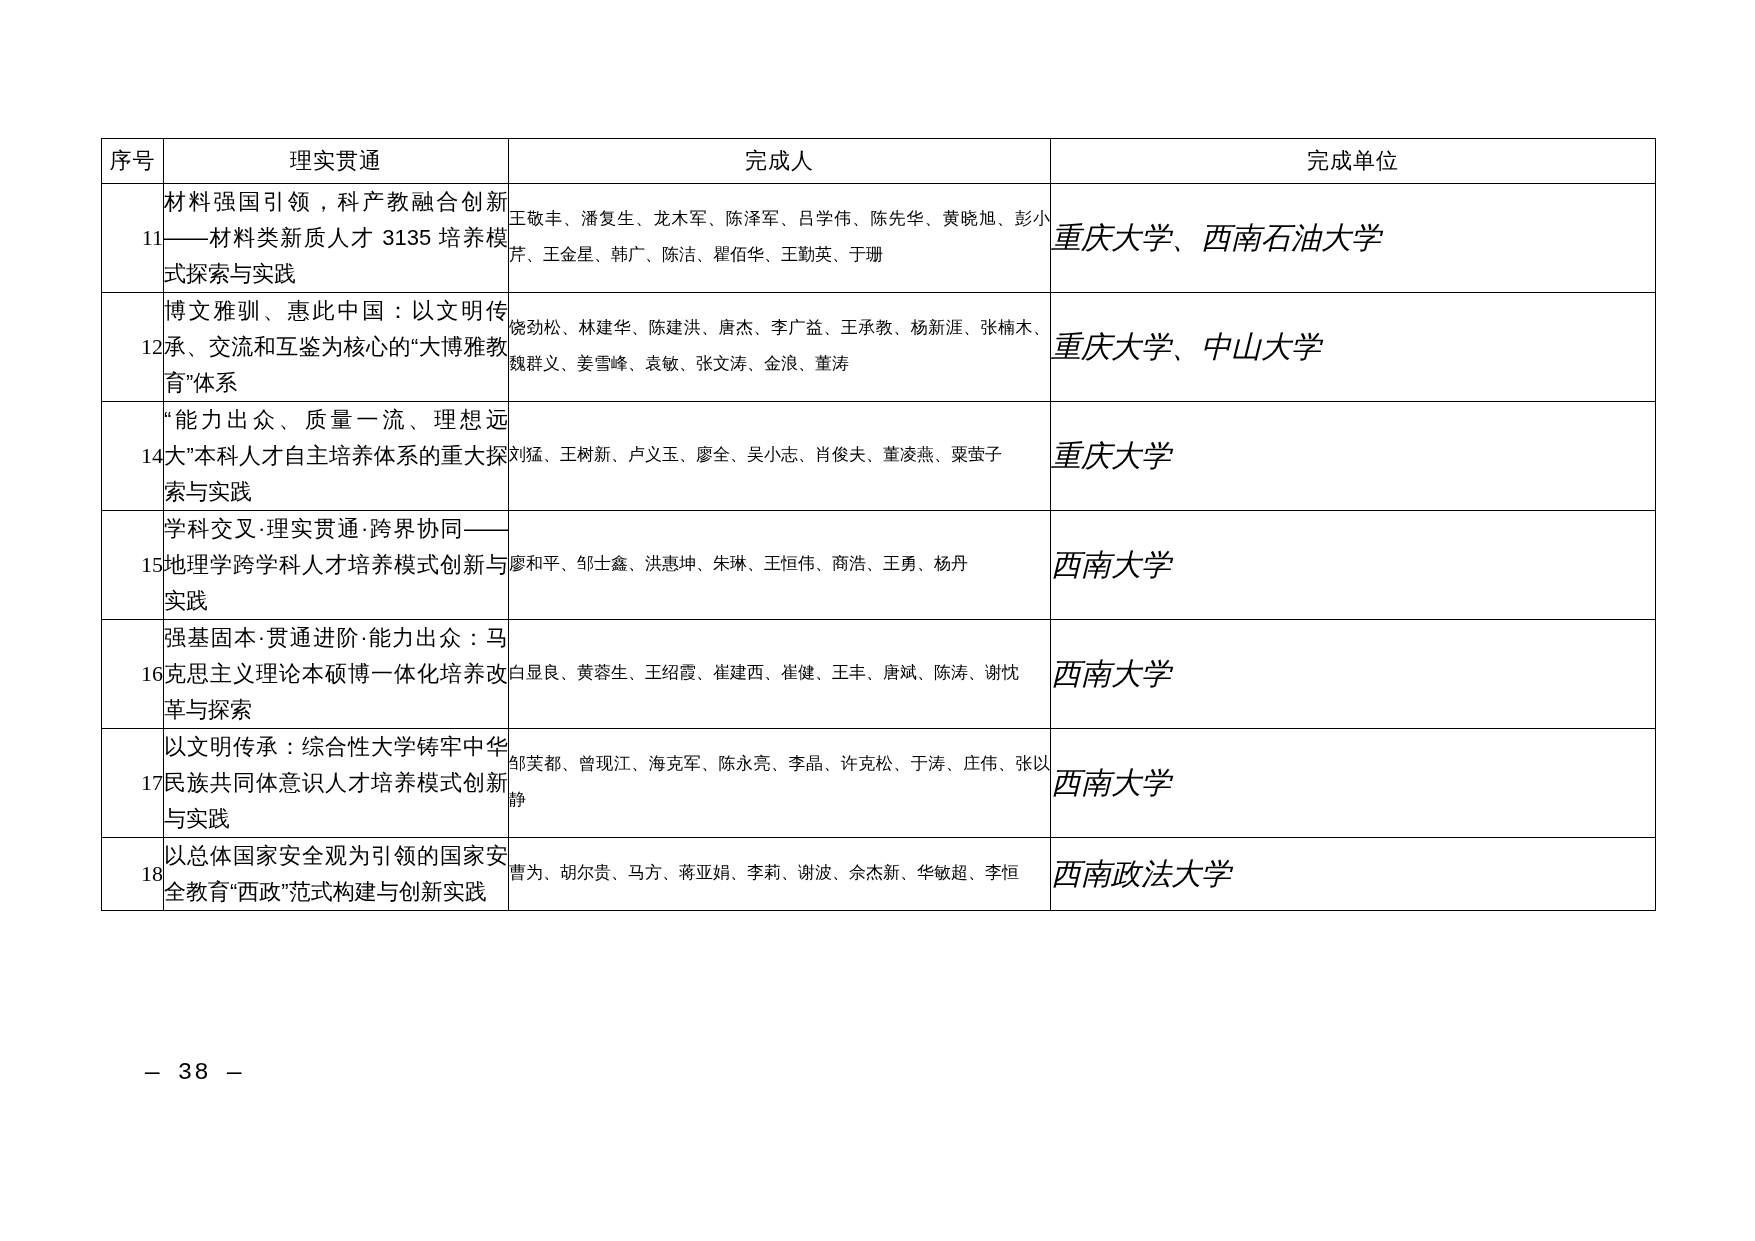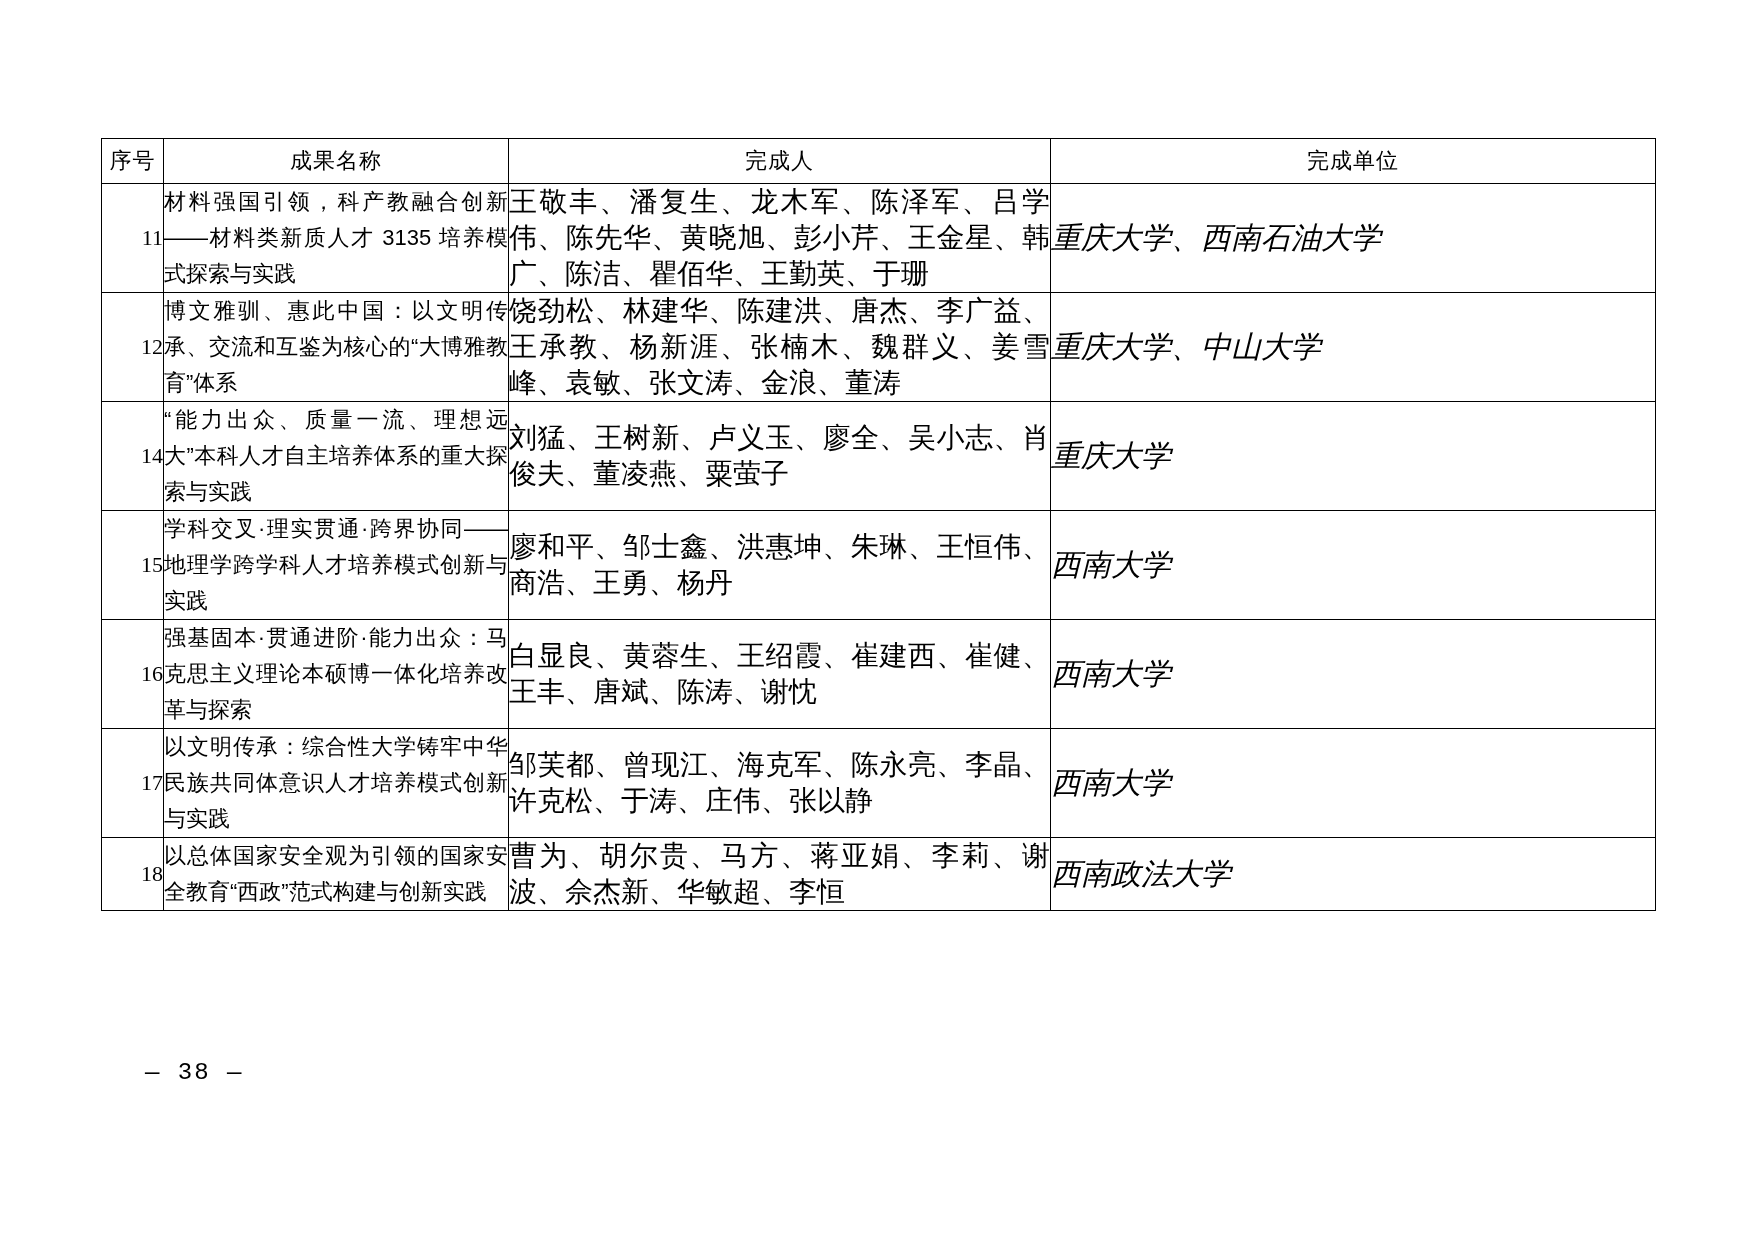--- a/index.html
+++ b/index.html
@@ -59,26 +59,27 @@
   }
   .cell-name {
     font-size: 22px;
     line-height: 36px;
     padding: 4px 2px 4px 6px;
     text-align: justify;
     text-justify: inter-ideograph;
     word-break: break-all;
   }
   .cell-people {
-    font-size: 28px;
+    font-size: 17px;
     line-height: 36px;
     padding: 4px 2px 4px 4px;
     text-align: justify;
     text-justify: inter-ideograph;
     word-break: break-all;
+    font-family: Liberation Mono, monospace;
   }
   .cell-unit {
     font-size: 30px;
     line-height: 36px;
     padding: 4px 6px 4px 8px;
     word-break: break-all;
     font-style: italic;
   }
   .footer {
     position: absolute;
@@ -100,21 +101,21 @@
     <table class="result-table">
       <colgroup>
         <col class="c-no">
         <col class="c-name">
         <col class="c-ppl">
         <col class="c-unit">
       </colgroup>
       <thead>
         <tr>
           <td>序号</td>
-          <td>成果名称</td>
+          <td>理实贯通</td>
           <td>完成人</td>
           <td>完成单位</td>
         </tr>
       </thead>
       <tbody>
         <tr>
           <td class="cell-no">11</td>
           <td class="cell-name">材料强国引领，科产教融合创新——材料类新质人才 3135 培养模式探索与实践</td>
           <td class="cell-people">王敬丰、潘复生、龙木军、陈泽军、吕学伟、陈先华、黄晓旭、彭小芹、王金星、韩广、陈洁、瞿佰华、王勤英、于珊</td>
           <td class="cell-unit">重庆大学、西南石油大学</td>

